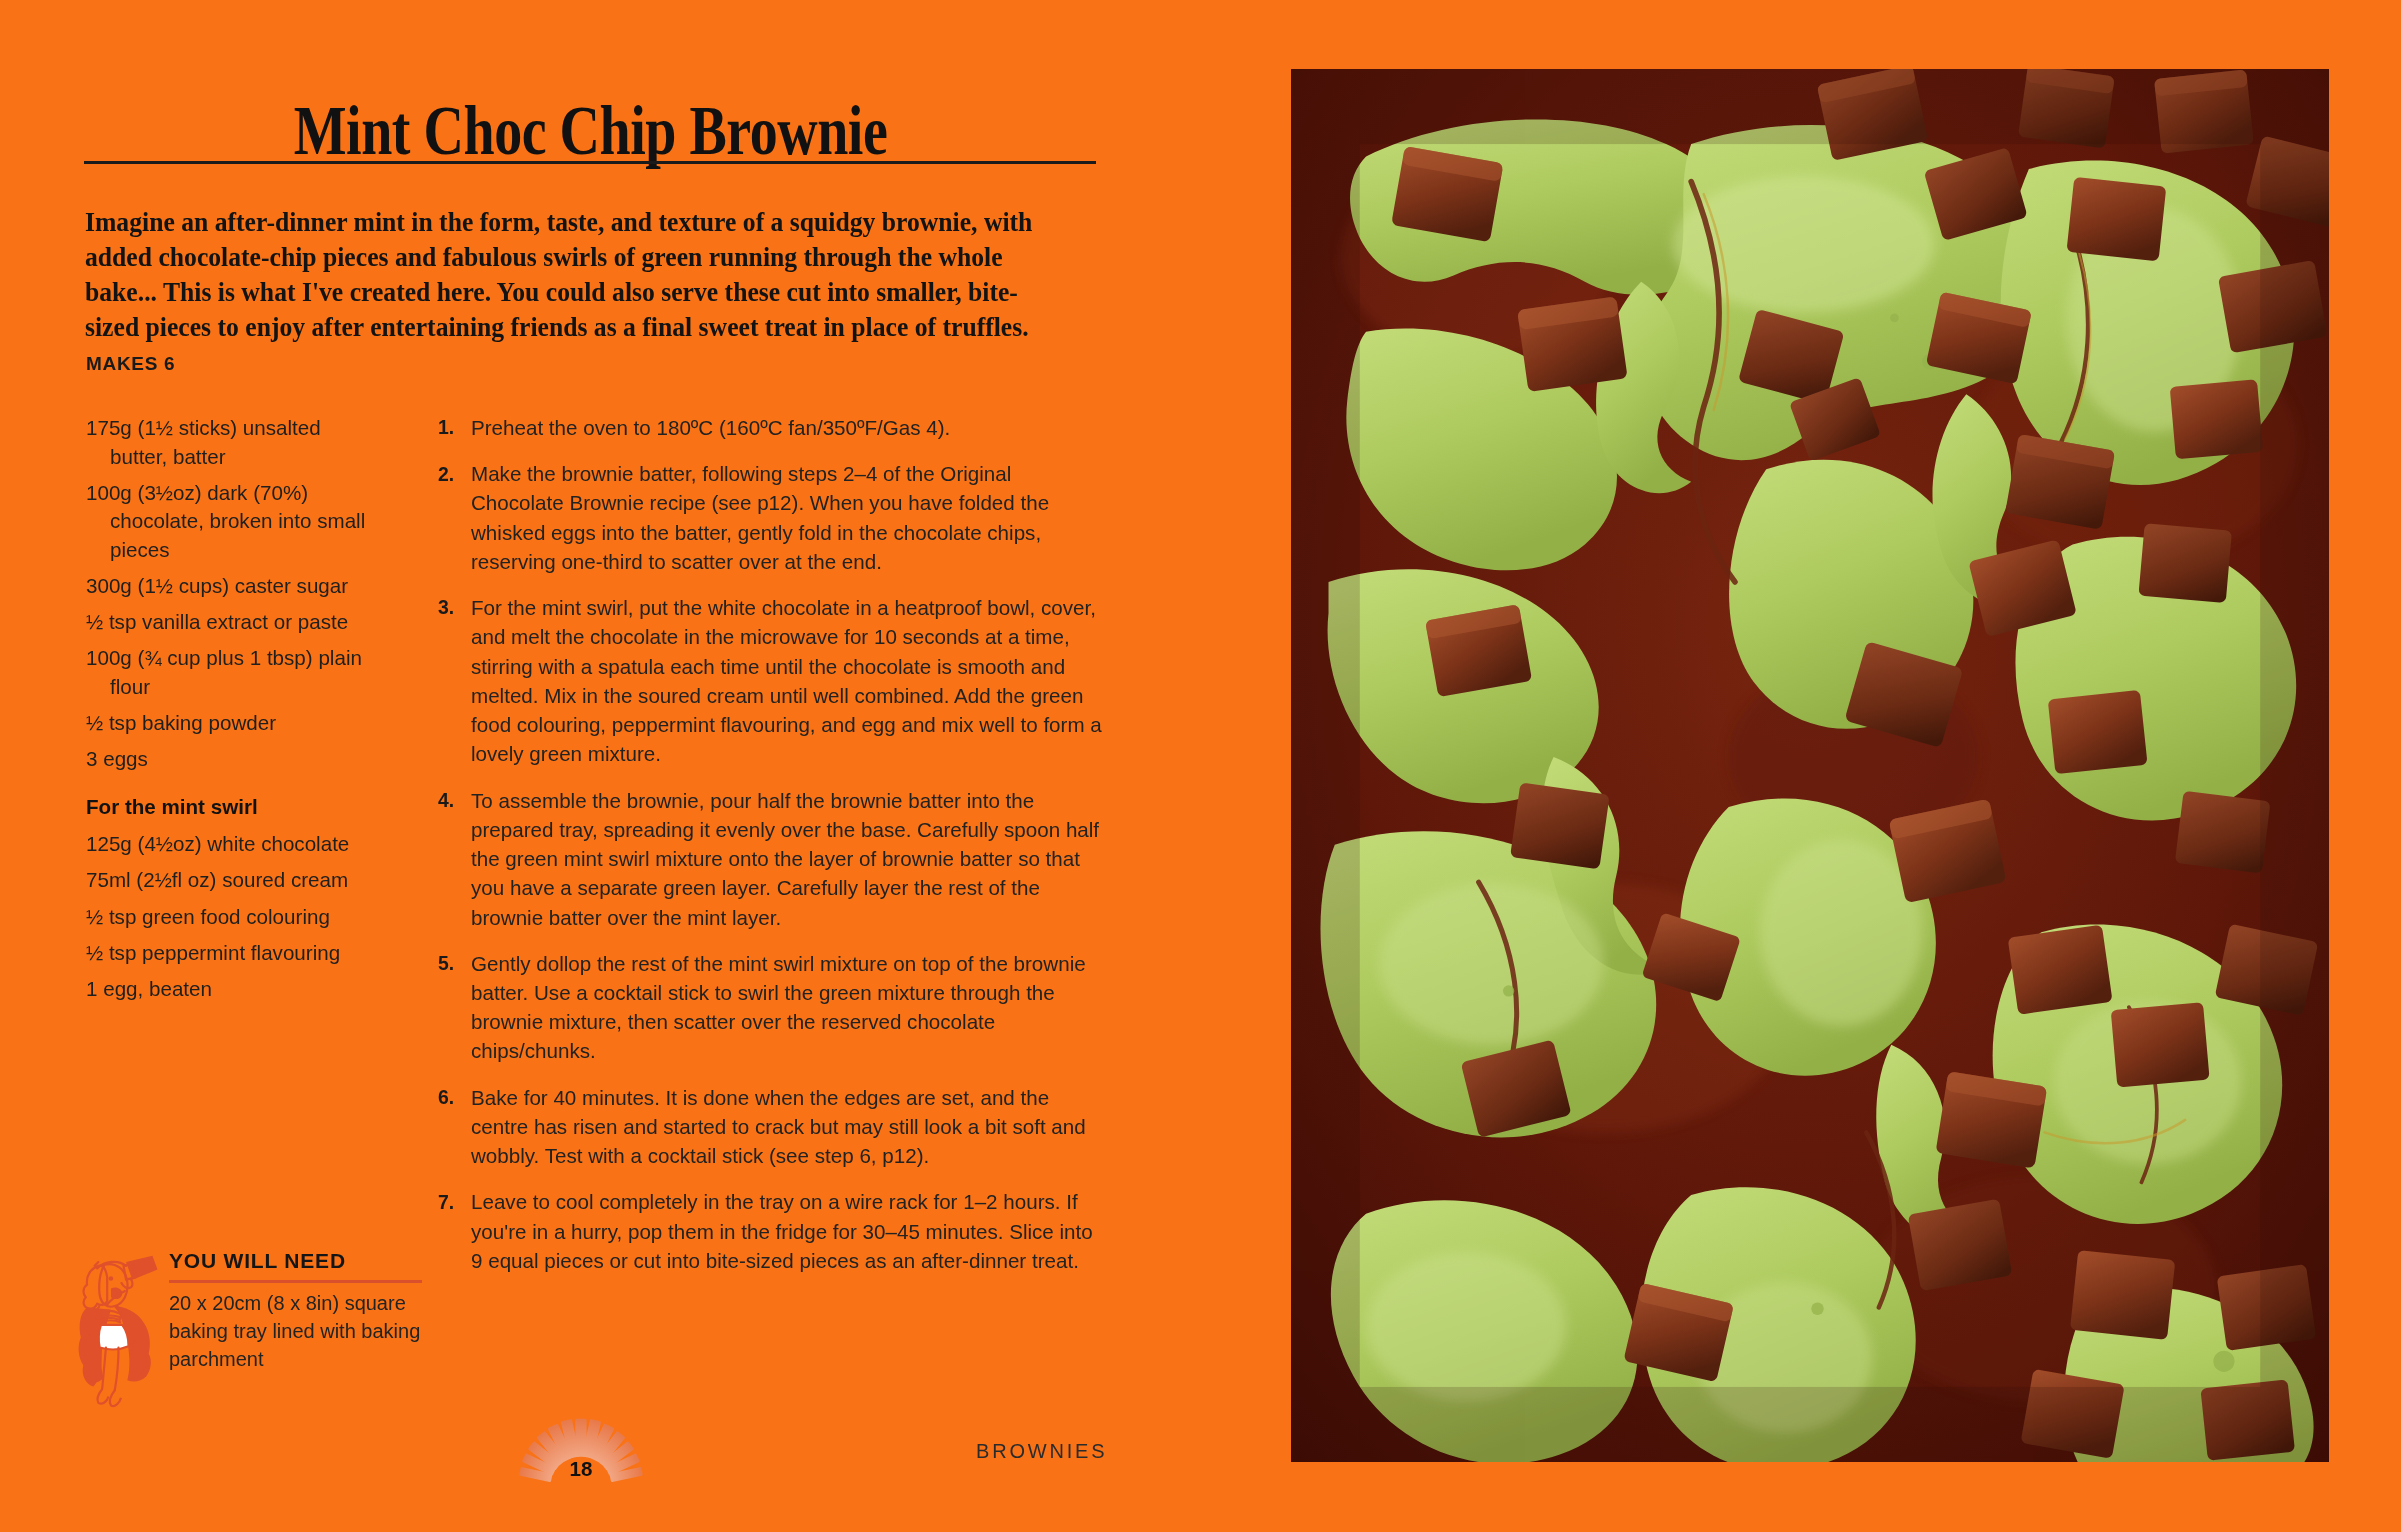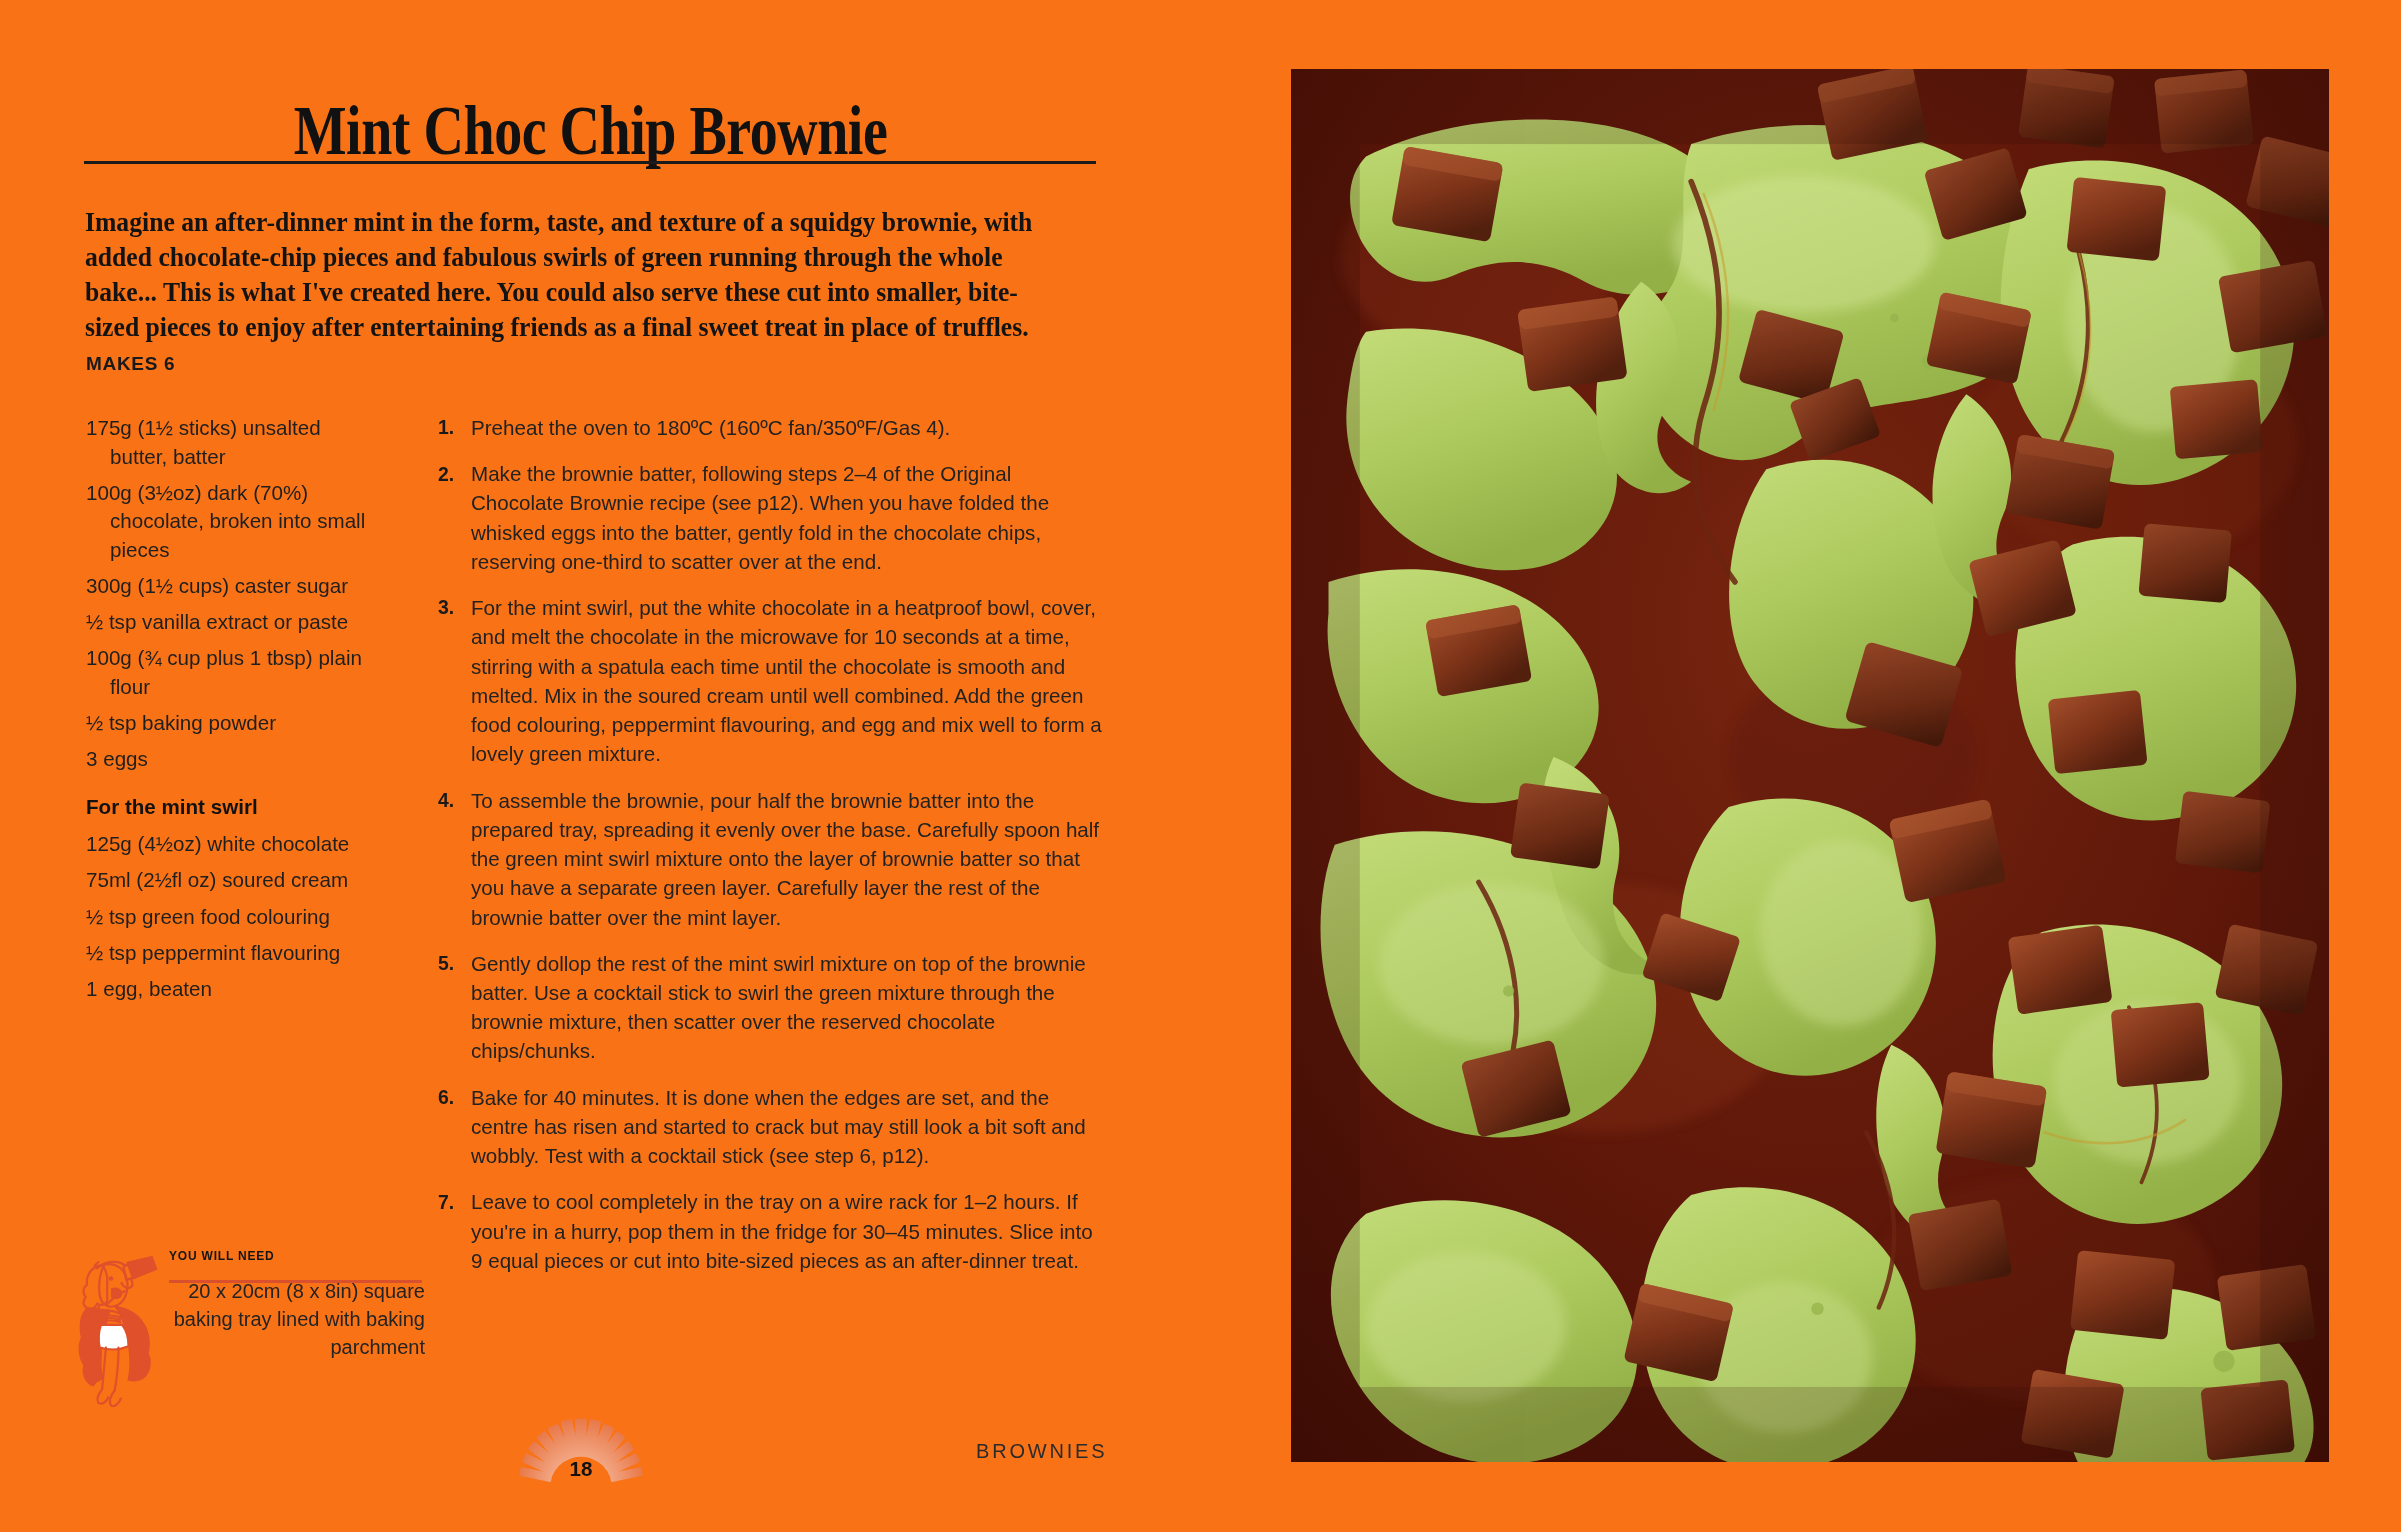--- a/index.html
+++ b/index.html
@@ -102,28 +102,28 @@
 
   
   .ywn{
     position:absolute;left:72px;top:1249px;width:350px;height:163px;
   }
   .ywn-illus{
     position:absolute;left:0;top:2.5px;width:88px;height:156px;
   }
   .ywn-head{
     position:absolute;left:97px;top:0px;
-    font-weight:700;font-size:12px;letter-spacing:0.8px;color:#151515;
+    font-weight:700;font-size:21px;letter-spacing:0.8px;color:#151515;
   }
   .ywn-rule{
     position:absolute;left:97px;top:31px;width:253px;height:2.5px;background:#D9512C;
   }
   .ywn-body{
-    position:absolute;left:97px;top:28px;width:256px;
-    font-size:20px;line-height:1.40;color:#232323;font-weight:400;text-align:right;
+    position:absolute;left:97px;top:40px;width:256px;
+    font-size:20px;line-height:1.40;color:#232323;font-weight:400;
   }
 
   
   .footer-sun{
     position:absolute;left:503px;top:1418px;width:156px;height:69px;
   }
   .page-num{
     position:absolute;left:503px;top:1457px;width:156px;
     text-align:center;
     font-weight:700;font-size:20.6px;color:#111;

